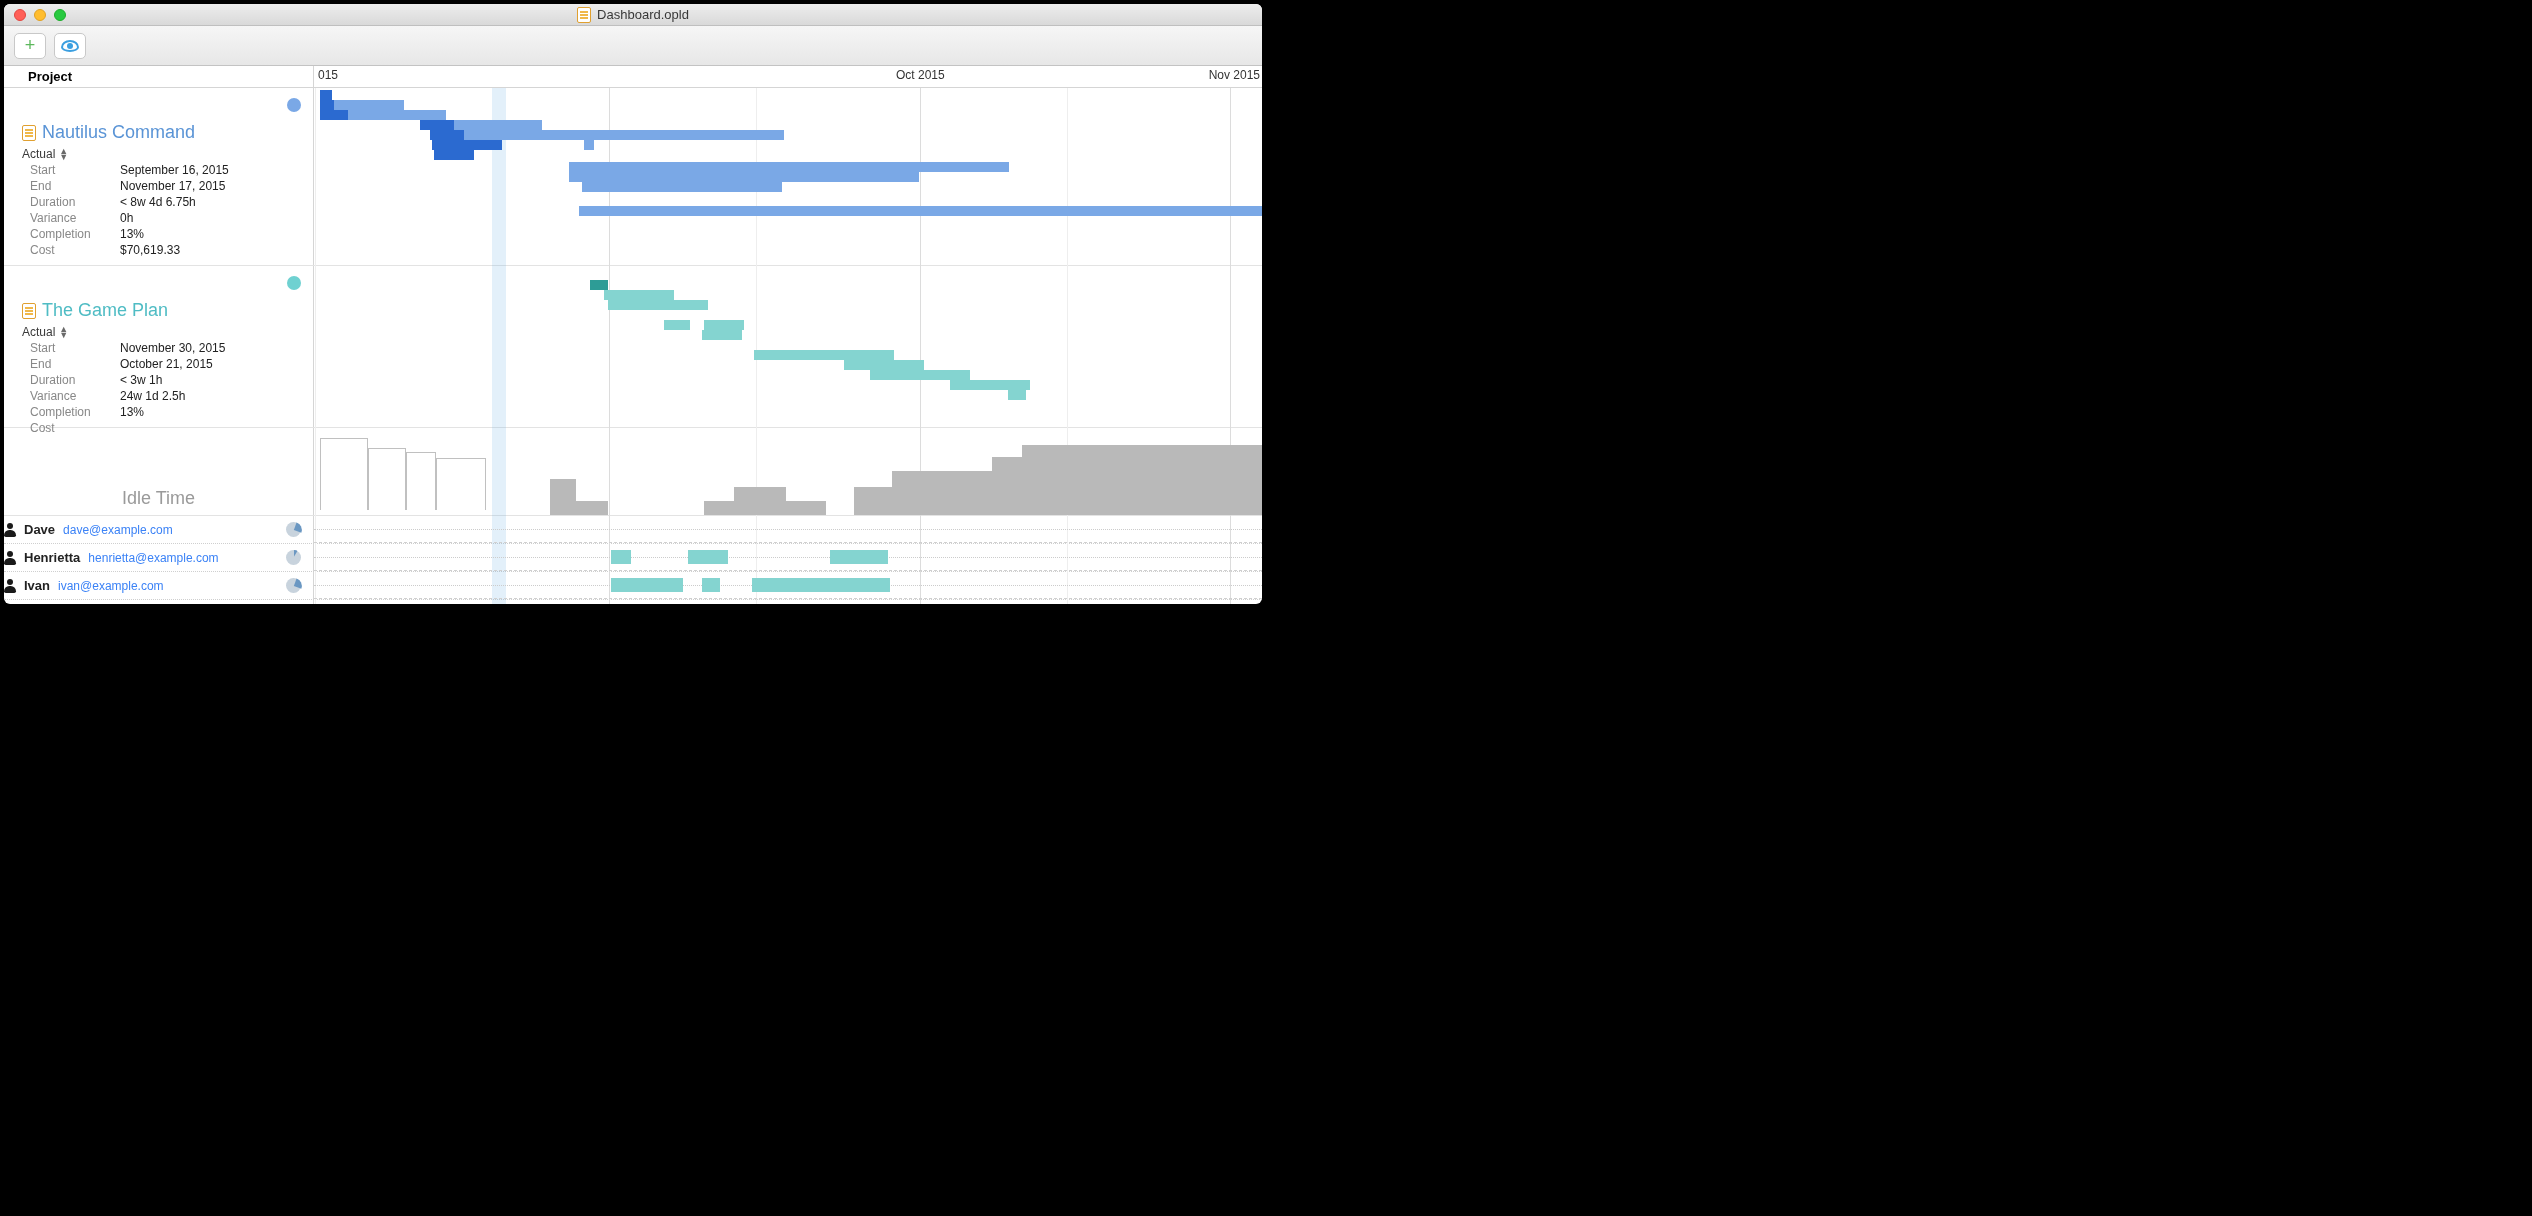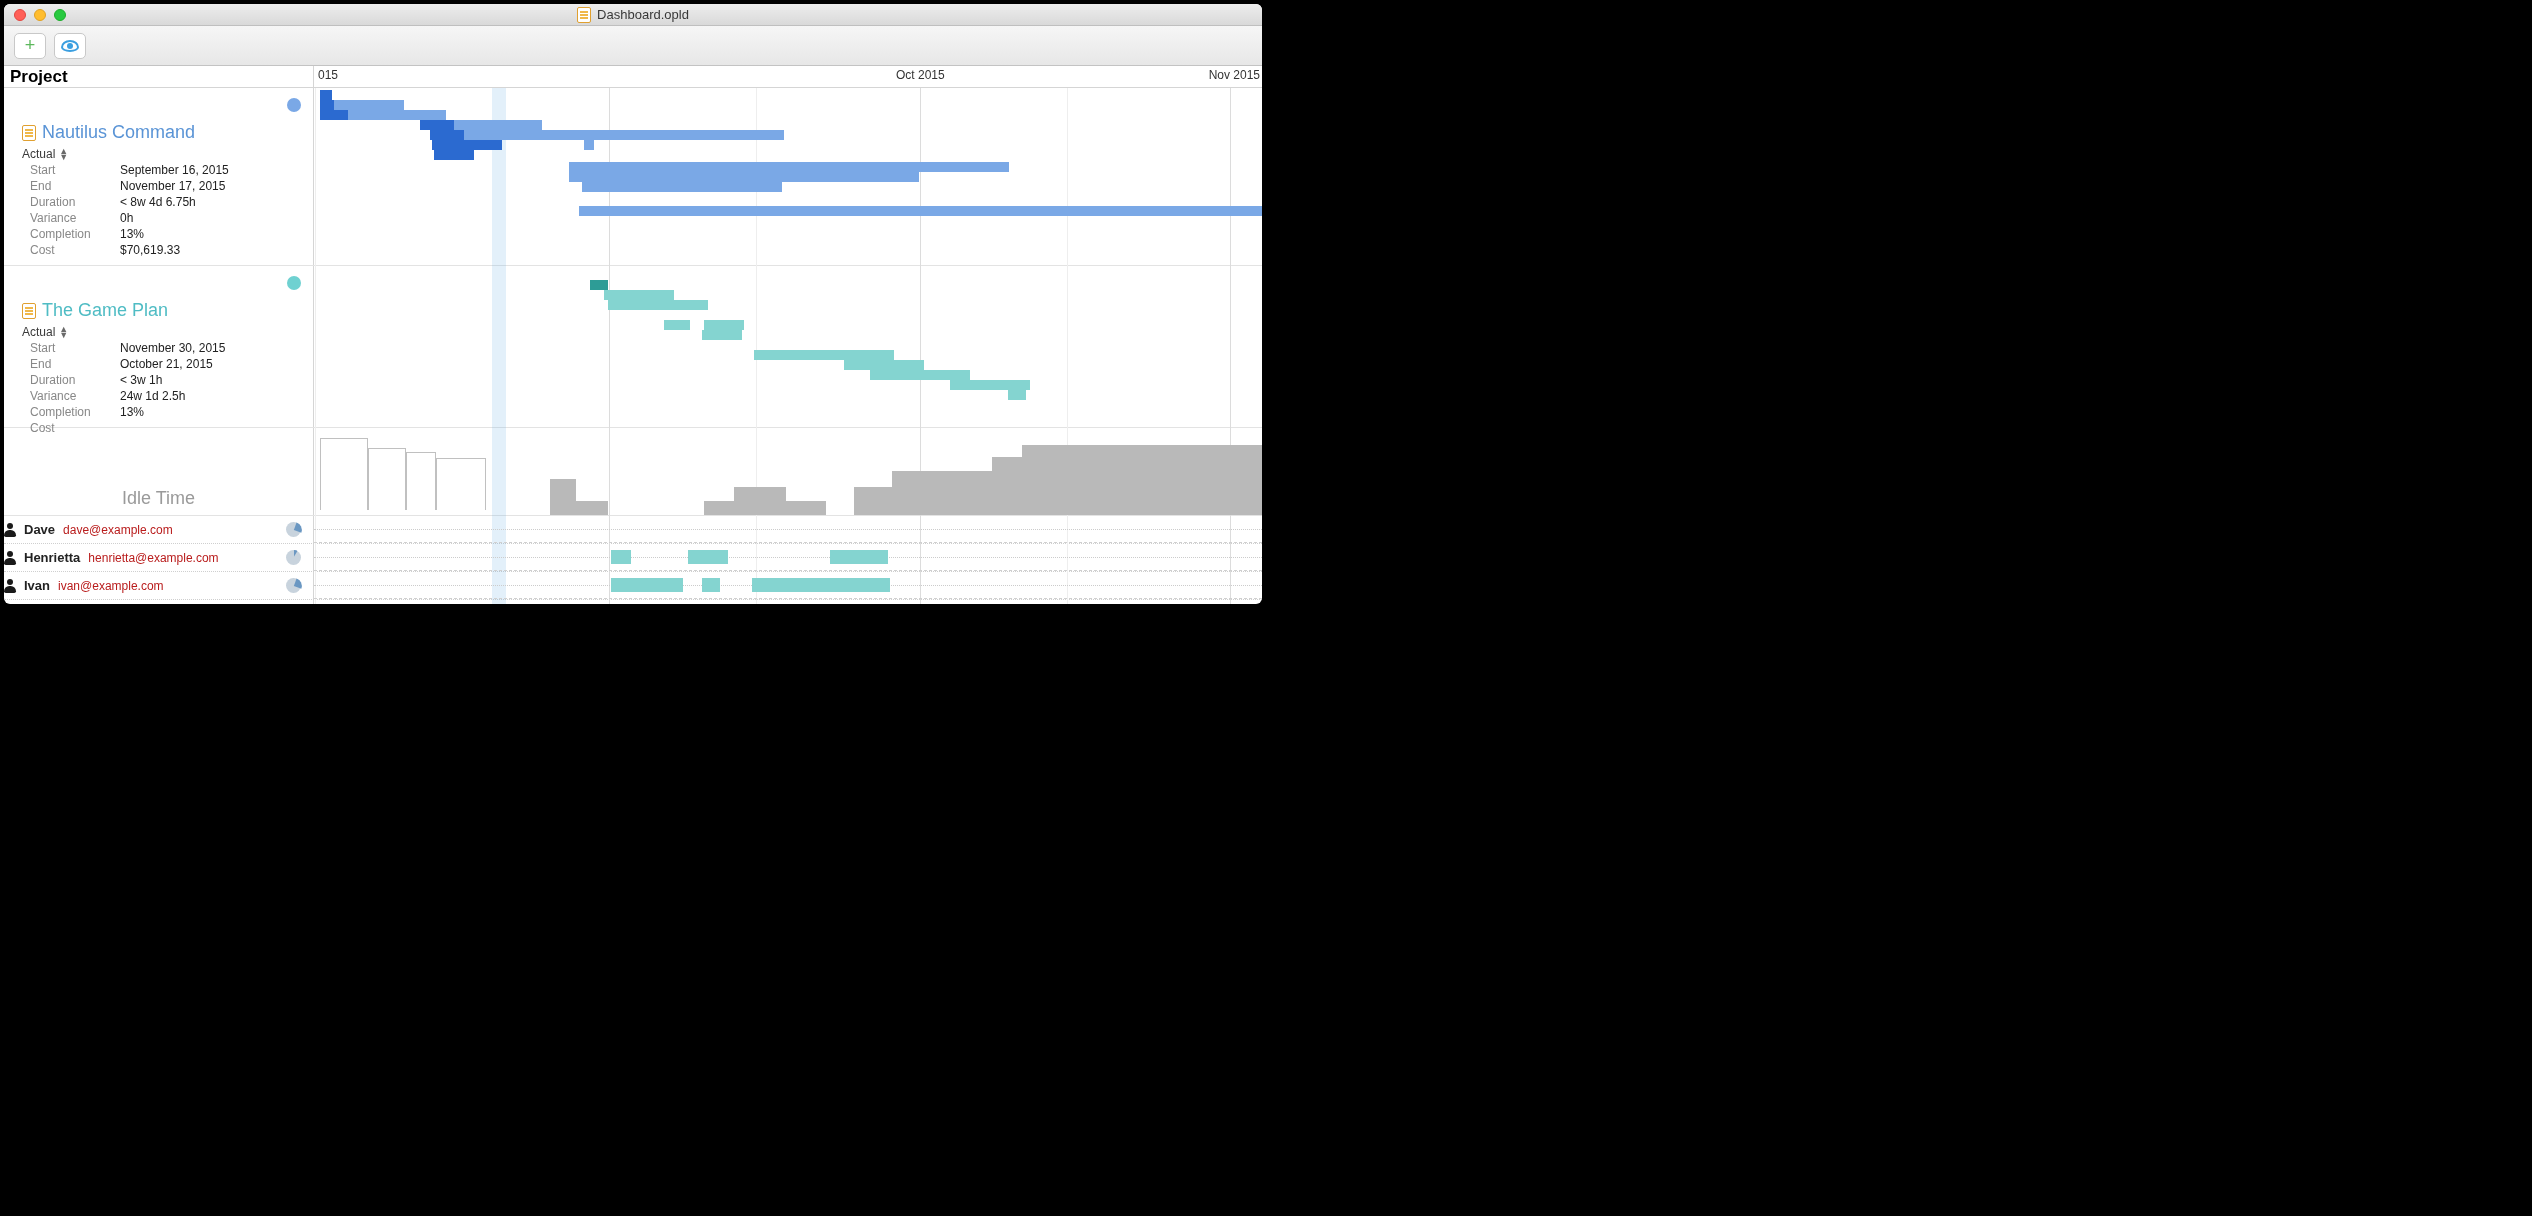--- a/index.html
+++ b/index.html
@@ -50,21 +50,21 @@
 }
 .plus-icon { font-size:18px; color:#5cb85c; font-weight:400; }
 .eye-icon { width:18px; height:12px; border:2px solid #3b9fe0; border-radius:50% 50% 50% 50% / 60% 60% 40% 40%; position:relative; }
 .eye-icon::after { content:""; position:absolute; left:50%; top:50%; width:6px; height:6px; background:#3b9fe0; border-radius:50%; transform:translate(-50%,-50%); }
 
 
 .header-row {
   height: 22px; border-bottom:1px solid #d5d5d5; display:flex;
 }
 .left-col { width:310px; flex:0 0 310px; border-right:1px solid #d5d5d5; }
-.header-row .left-col { padding-left:6px; font-weight:bold; font-size:17px; display:flex; align-items:center; }
+.header-row .left-col { padding-left:24px; font-weight:bold; font-size:13px; display:flex; align-items:center; }
 .timeline-header { flex:1; position:relative; font-size:12px; color:#333; }
 .th-tick { position:absolute; top:2px; }
 
 .content { position:relative; }
 .timeline-area { position:absolute; left:310px; right:0; top:0; bottom:0; }
 .vgrid { position:absolute; top:0; bottom:0; border-left:1px solid #eee; }
 .vgrid.major { border-left:1px solid #dcdcdc; }
 .today-line { position:absolute; top:0; bottom:0; width:14px; background:rgba(100,170,230,0.18); }
 
 .project-block { border-bottom:1px solid #e3e3e3; display:flex; }
@@ -98,21 +98,21 @@
 .idle-bar { position:absolute; bottom:0; background:#b9b9b9; }
 .idle-outline { position:absolute; top:6px; height:40px; border:1px solid #c0c0c0; border-bottom:none; background:transparent; }
 
 
 .res-row { display:flex; height:28px; border-bottom:1px dotted #cfcfcf; }
 .res-left { width:310px; flex:0 0 310px; border-right:1px solid #d5d5d5; display:flex; align-items:center; gap:8px; position:relative; }
 .person-icon { width:12px; height:14px; position:relative; }
 .person-icon::before { content:""; position:absolute; left:3px; top:0; width:6px; height:6px; background:#1a1a1a; border-radius:50%; }
 .person-icon::after { content:""; position:absolute; left:0; bottom:0; width:12px; height:7px; background:#1a1a1a; border-radius:6px 6px 2px 2px; }
 .res-name { font-weight:600; font-size:13px; color:#222; }
-.res-email { font-size:12px; color:#b91c1c; }
+.res-email { font-size:12px; color:#3b82f6; }
 .pie { width:15px; height:15px; border-radius:50%; background:#c8d3dd; position:absolute; right:12px; }
 .pie::after { content:""; position:absolute; left:50%; top:0; width:50%; height:50%; background:#6a97c2; border-radius:0 15px 0 0; transform-origin:left bottom; }
 .pie.q30::after { transform:rotate(20deg); }
 .pie.q10::after { clip-path: polygon(0 0, 60% 0, 0 100%); }
 .res-right { flex:1; position:relative; border-bottom:1px dashed #d0d0d0; }
 .res-right::before { content:""; position:absolute; left:0; right:0; top:50%; border-top:1px dotted #cccccc; }
 .alloc { position:absolute; top:6px; height:14px; }
 .alloc.teal { background:#84d4d0; }
 </style>
 </head>

